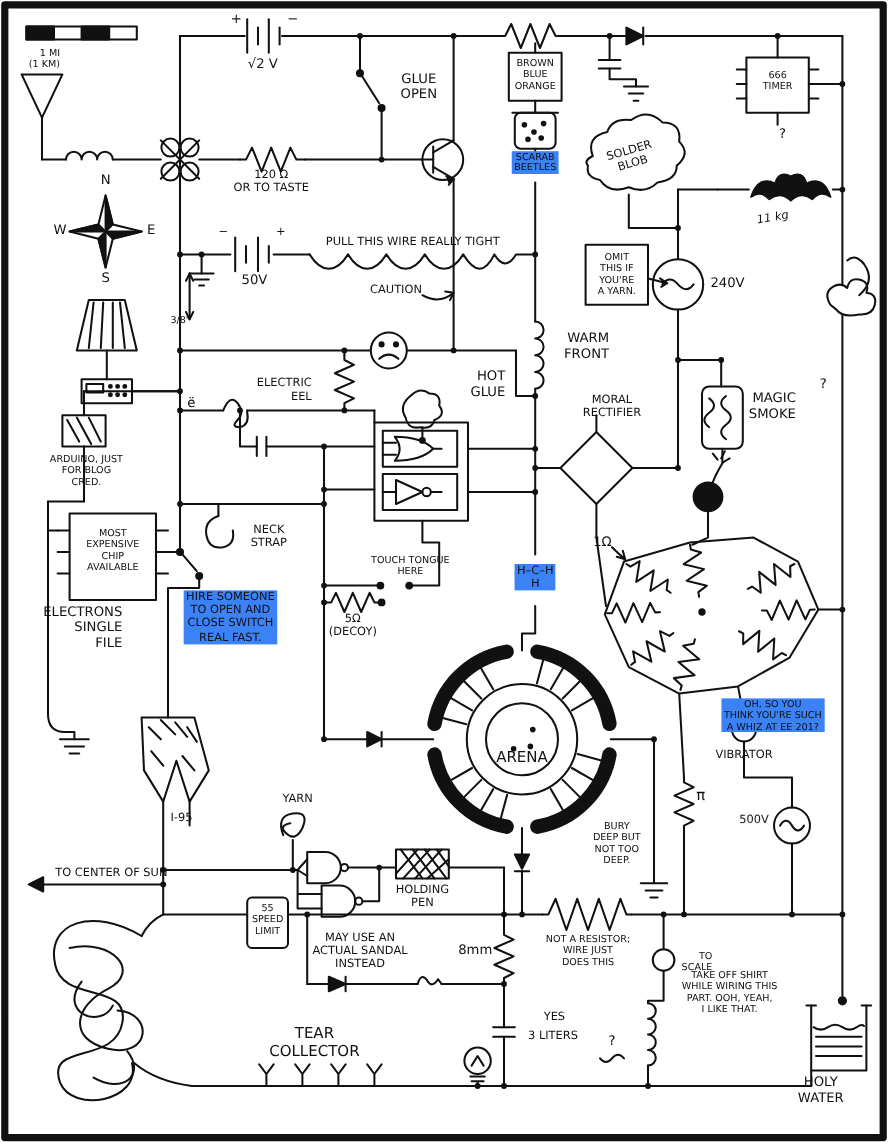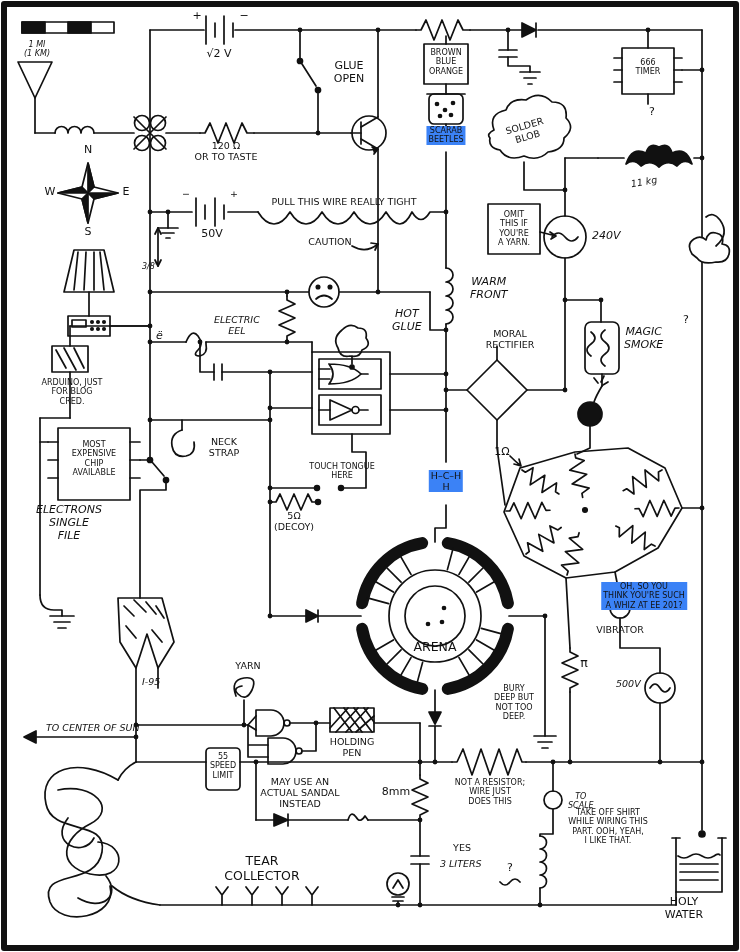--- a/index.html
+++ b/index.html
@@ -1,21 +1,21 @@
 <!DOCTYPE html>
 <html><head>
 <meta charset="utf-8">
 <style>
   html,body{margin:0;padding:0;background:#fff;}
   #stage{position:relative;width:740px;height:952px;background:#fff;overflow:hidden;
          font-family:"DejaVu Sans",sans-serif;color:#111;}
   #art{position:absolute;left:0;top:0;}
   .lbl{position:absolute;white-space:pre-line;text-align:center;transform:translateX(-50%);
        font-size:9.5px;line-height:1.18;color:#111;}
-  .lbl.left{transform:none;text-align:center;font-style:italic;}
+  .lbl.left{transform:none;text-align:right;}
   .sm{font-size:8px;}
   .md{font-size:11px;}
   .lg{font-size:12.5px;}
   .bg{background:#3b82f6;padding:0 2px;}
   .rot-solder{transform:translateX(-50%) rotate(-16deg);}
   .rot-measure{transform:rotate(-90deg);transform-origin:left top;}
   .rot-bat{transform:translateX(-50%) rotate(-10deg);font-style:italic;}
 </style>
 </head>
 <body>
@@ -610,23 +610,27 @@
 <div class="lbl" style="left:224px;top:436px">NECK
 STRAP</div>
 <div class="lbl sm" style="left:342px;top:462px">TOUCH TONGUE
 HERE</div>
 <div class="lbl bg" style="left:446px;top:470px">H–C–H
 H</div>
 <div class="lbl md" style="left:502px;top:446px">1Ω</div>
 <div class="lbl left md" style="left:36px;top:504px">ELECTRONS
 SINGLE
 FILE</div>
+<div class="lbl bg" style="left:192px;top:492px">HIRE SOMEONE
+TO OPEN AND
+CLOSE SWITCH
+REAL FAST.</div>
 <div class="lbl" style="left:294px;top:510px">5Ω
 (DECOY)</div>
-<div class="lbl lg" style="left:435px;top:640px">ARENA</div>
+<div class="lbl lg" style="left:435px;top:624px">ARENA</div>
 <div class="lbl sm bg" style="left:644px;top:582px">OH, SO YOU
 THINK YOU'RE SUCH
 A WHIZ AT EE 201?</div>
 <div class="lbl" style="left:620px;top:624px">VIBRATOR</div>
 <div class="lbl lg" style="left:584px;top:656px">π</div>
 <div class="lbl left" style="left:616px;top:678px">500V</div>
 <div class="lbl left" style="left:142px;top:676px">I-95</div>
 <div class="lbl" style="left:248px;top:660px">YARN</div>
 <div class="lbl left" style="left:46px;top:722px">TO CENTER OF SUN</div>
 <div class="lbl" style="left:352px;top:736px">HOLDING

